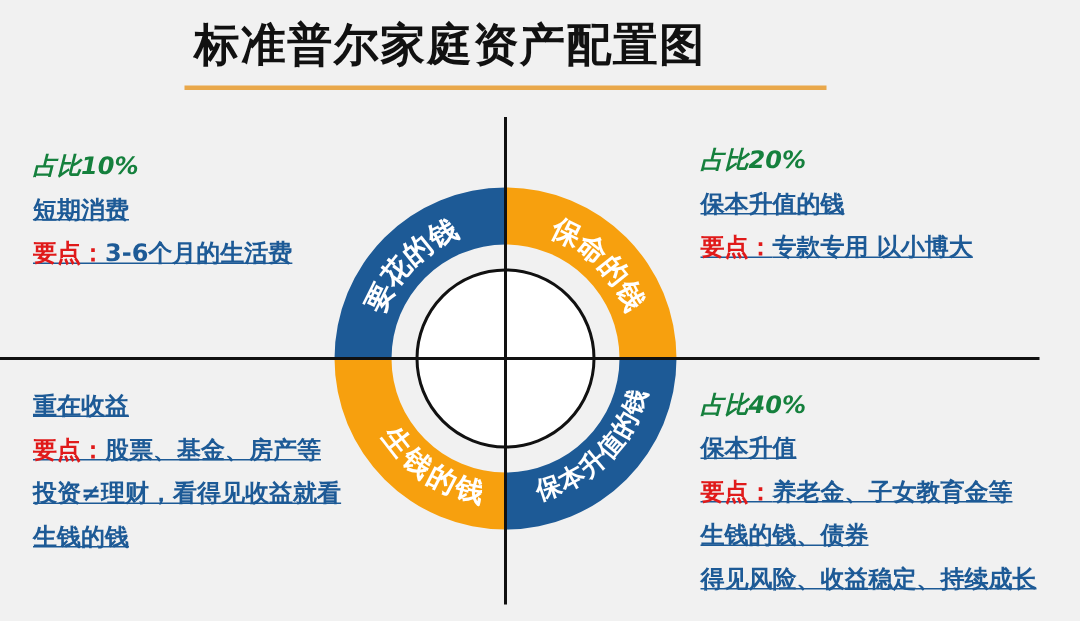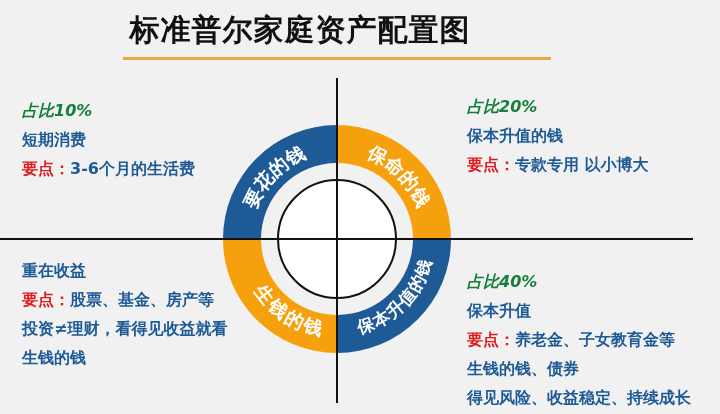--- a/index.html
+++ b/index.html
@@ -18,26 +18,26 @@
   .title-underline {
     position: absolute; left: 123px; top: 57px; width: 428px; height: 3px;
     background: #e9a84b;
   }
   .diagram { position: absolute; left: 0; top: 0; }
   .quad {
     position: absolute;
     font-size: 16px; font-weight: bold; line-height: 29px;
   }
   .quad .pct { color: #15803d; font-style: italic; }
-  .quad .line { color: #1d5a96; white-space: nowrap; }
+  .quad .line { color: #1d5a96; white-space: nowrap; text-decoration: underline; }
   .quad .key { color: #e01a1a; }
   .q-tl { left: 22px; top: 96px; }
   .q-tr { left: 467px; top: 92px; }
   .q-bl { left: 22px; top: 256px; }
-  .q-br { left: 467px; top: 255px; margin-top: 12px; }
+  .q-br { left: 467px; top: 255px; }
 </style>
 </head>
 <body>
 
 <div class="title">标准普尔家庭资产配置图</div>
 <div class="title-underline"></div>
 
 <svg class="diagram" width="720" height="414" viewBox="0 0 720 414">
   <defs>
     <path id="arc-tl" d="M 245 239 A 92 92 0 0 1 337 147" fill="none"></path>

